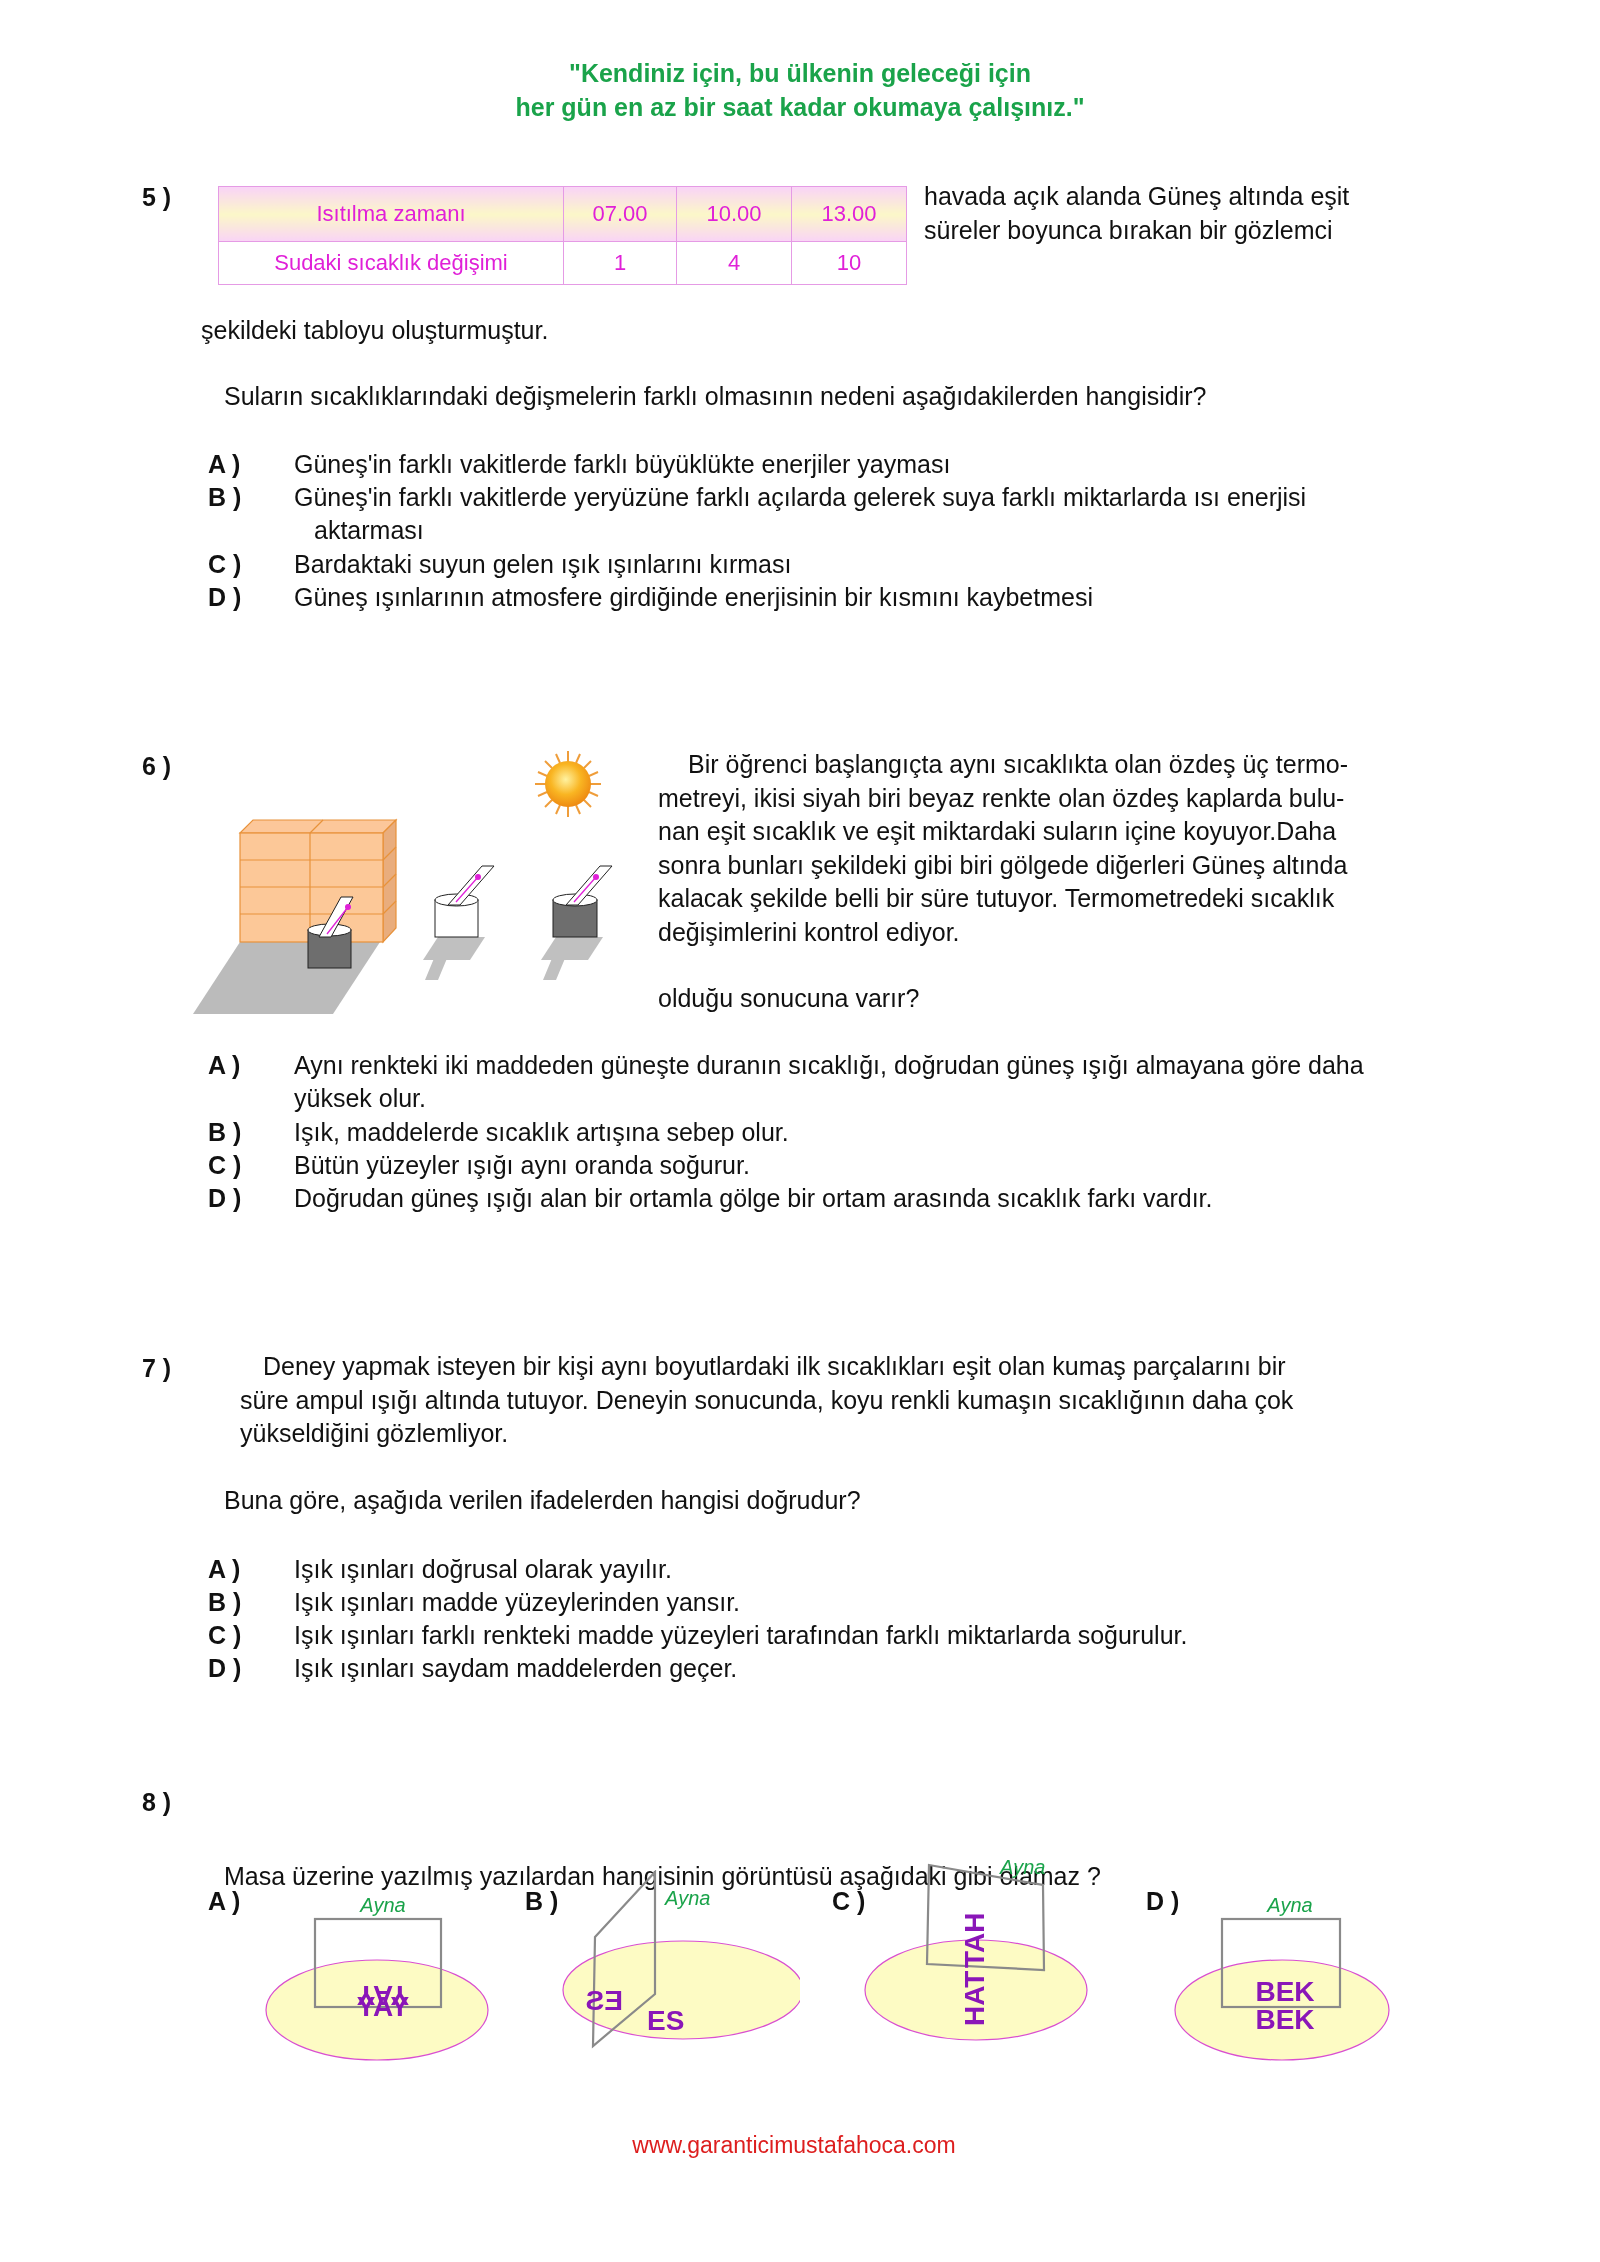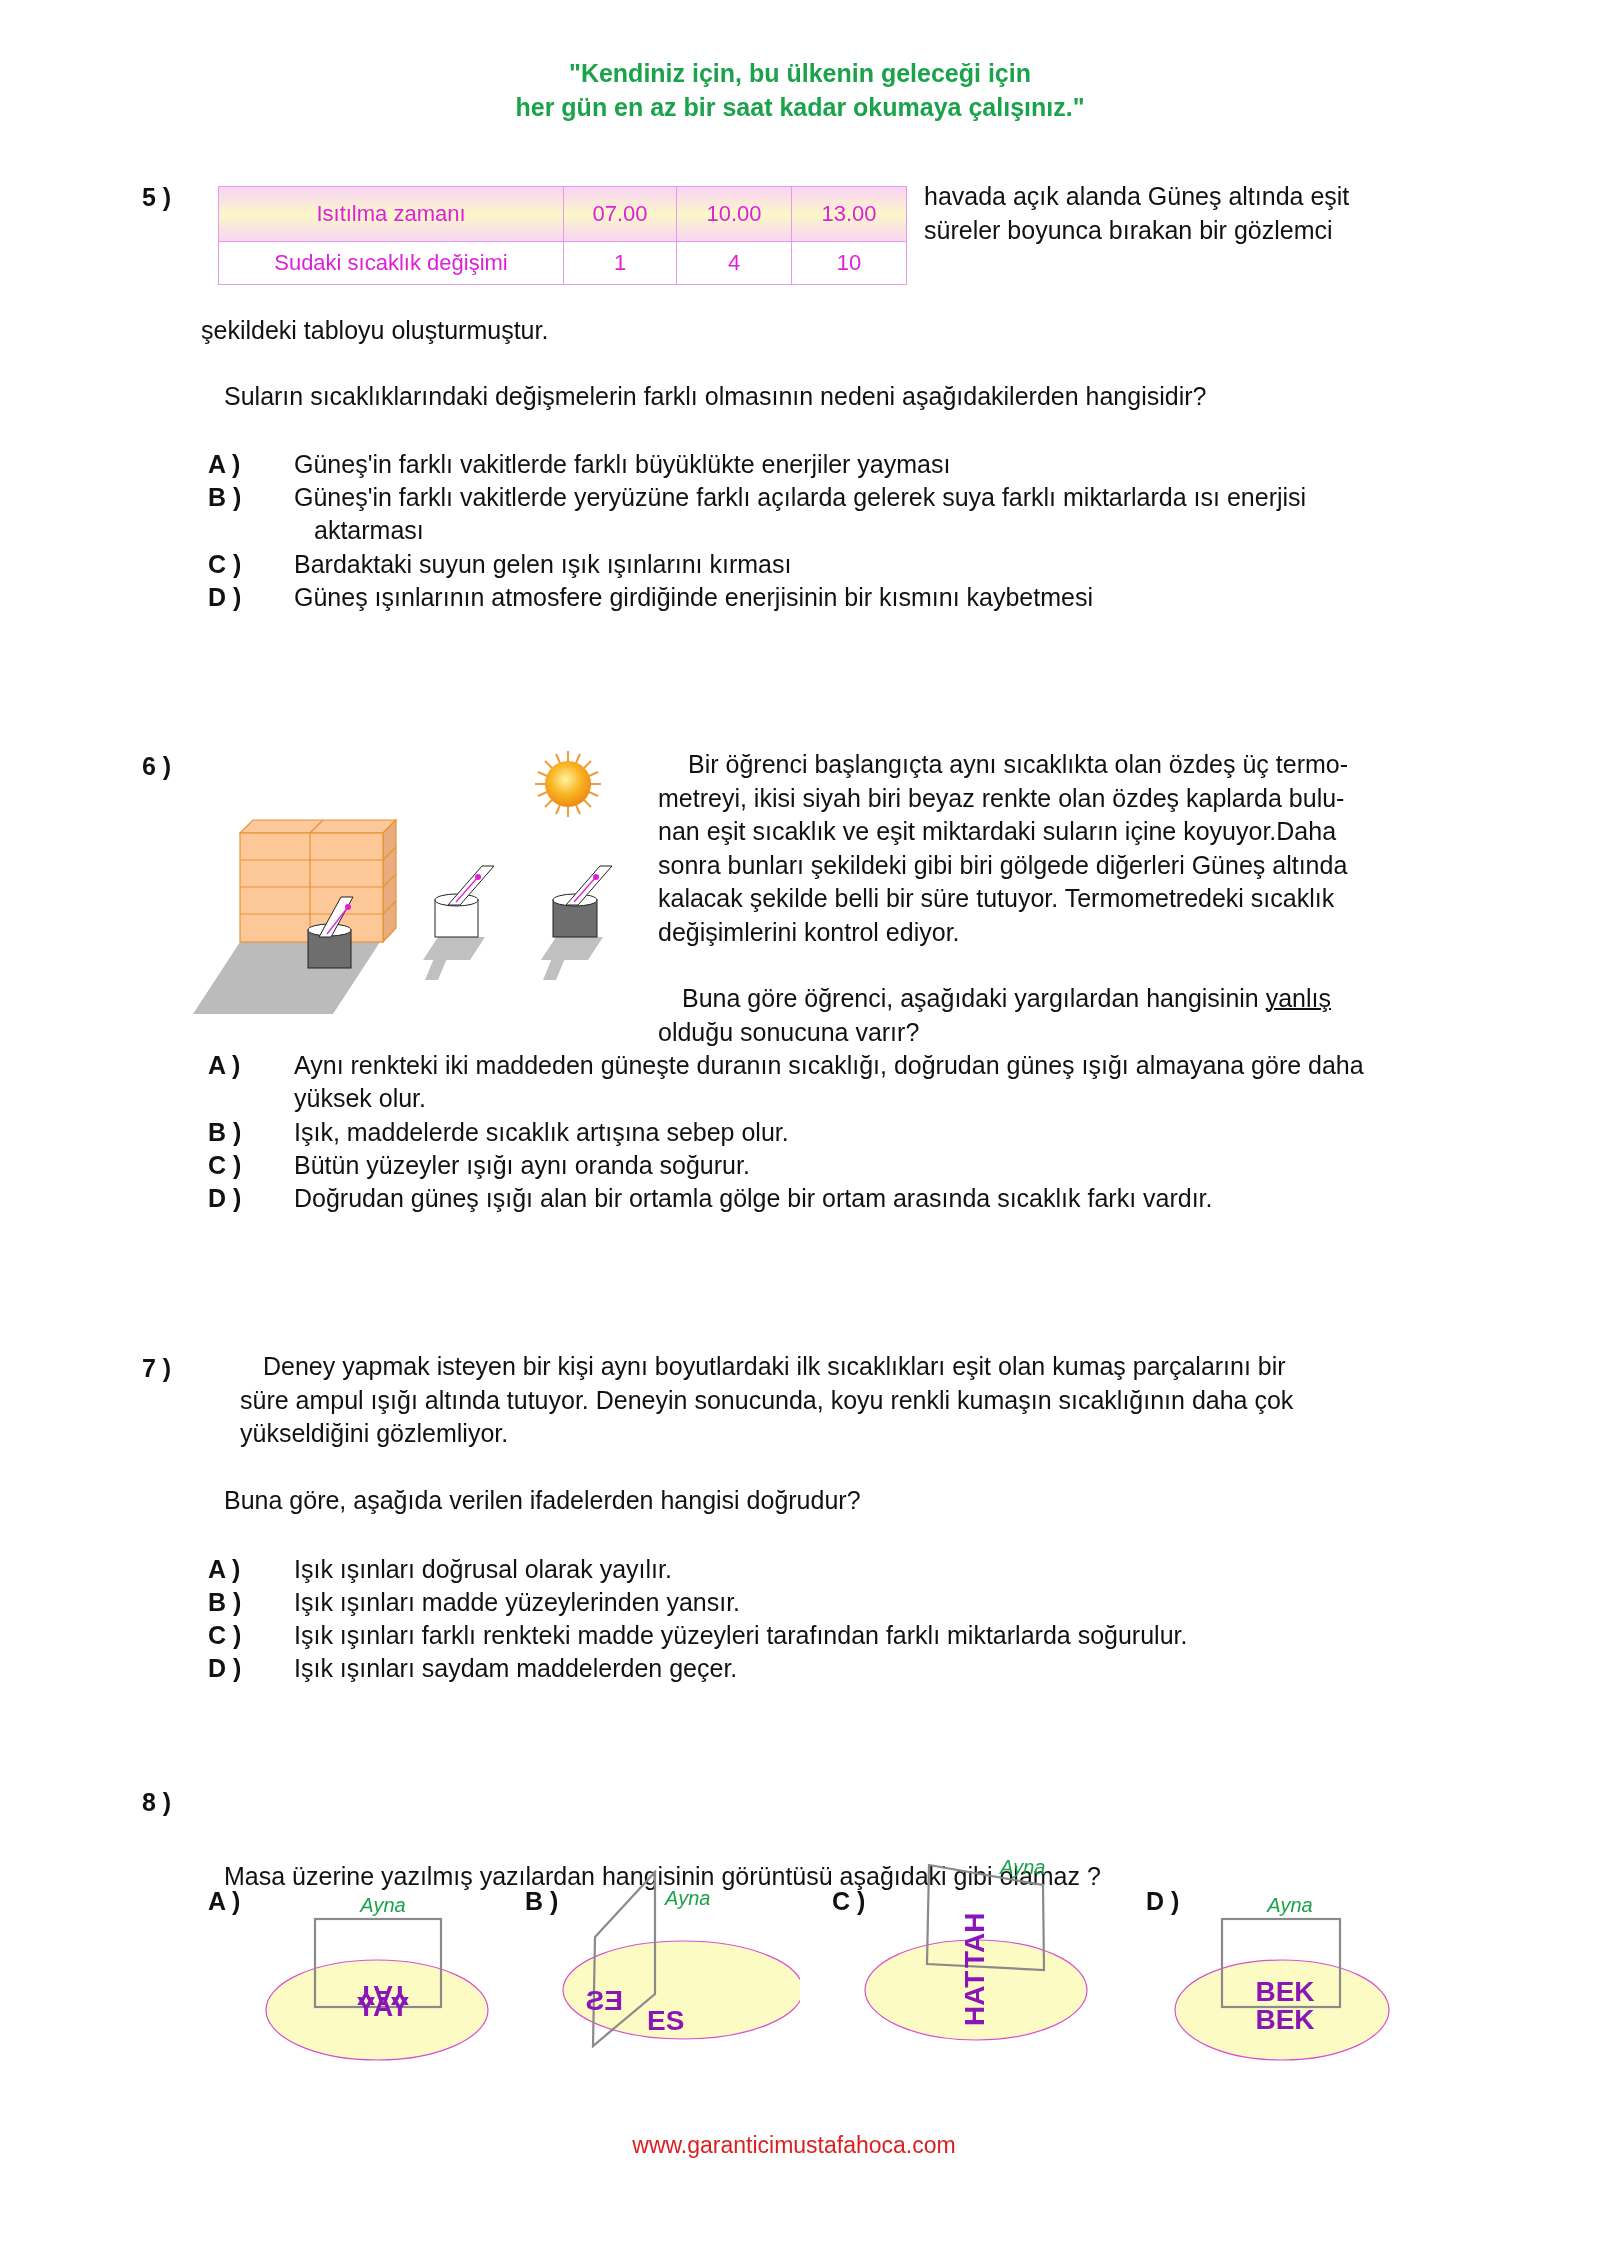--- a/index.html
+++ b/index.html
@@ -156,21 +156,20 @@
 </svg>
 
 <div class="abs txt" style="left:658px; top:748px; white-space:nowrap;">
   <div style="padding-left:30px">Bir öğrenci başlangıçta aynı sıcaklıkta olan özdeş üç termo-</div>
   <div>metreyi, ikisi siyah biri beyaz renkte olan özdeş kaplarda bulu-</div>
   <div>nan eşit sıcaklık ve eşit miktardaki suların içine koyuyor.Daha</div>
   <div>sonra bunları şekildeki gibi biri gölgede diğerleri Güneş altında</div>
   <div>kalacak şekilde belli bir süre tutuyor. Termometredeki sıcaklık</div>
   <div>değişimlerini kontrol ediyor.</div>
   <div style="height:33px"></div>
-  <div style="padding-left:24px"><span>Buna göre öğrenci, aşağıdaki yargılardan hangisinin </span><u class="ul">yanlış</u></div>
   <div>olduğu sonucuna varır?</div>
 </div>
 
 <div class="optline" style="left:208px; top:1049px;">
   <span class="lbl">A )</span>
   <span class="val">Aynı renkteki iki maddeden güneşte duranın sıcaklığı, doğrudan güneş ışığı almayana göre daha</span>
   <span class="val" style="top:33px">yüksek olur.</span>
 </div>
 <div class="optline" style="left:208px; top:1116px;">
   <span class="lbl">B )</span>

